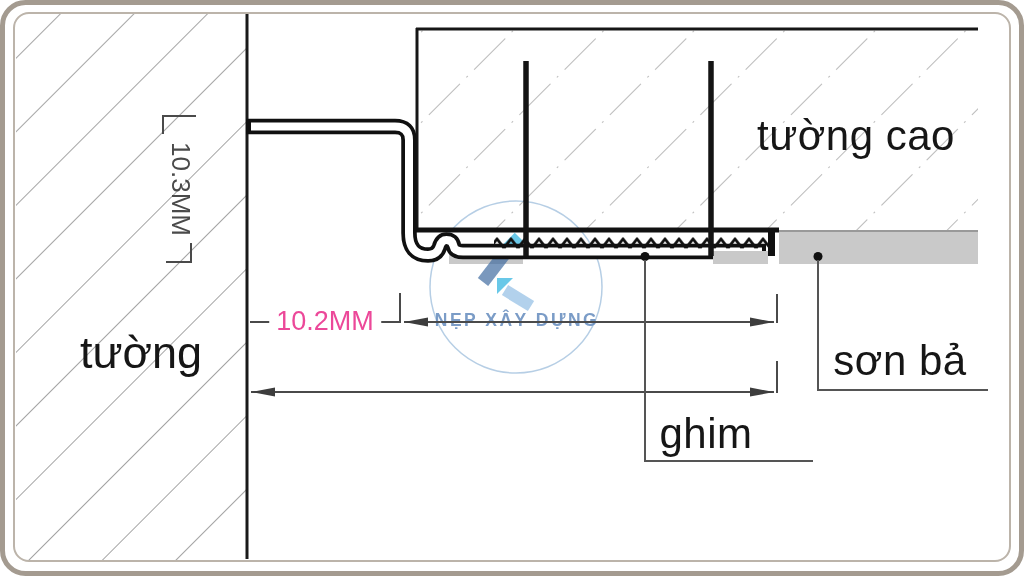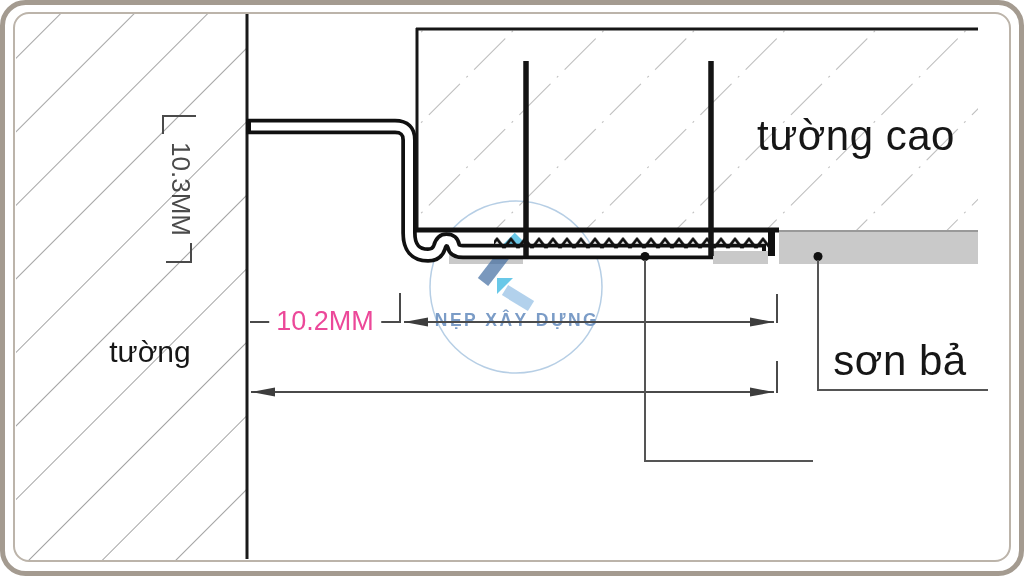--- a/index.html
+++ b/index.html
@@ -2,21 +2,21 @@
 <html><head>
 <meta charset="utf-8">
 <style>
   html,body{margin:0;padding:0;background:#ffffff;}
   .canvas{position:relative;width:1024px;height:576px;background:#ffffff;overflow:hidden;
           font-family:"Liberation Sans","DejaVu Sans",sans-serif;}
   .canvas svg{position:absolute;left:0;top:0;}
   .lbl{position:absolute;transform:translate(-50%,-50%);color:#161616;white-space:nowrap;
        line-height:1;}
   .lbl-big{font-size:42px;letter-spacing:0.5px;}
-  .lbl-wall{font-size:30px;margin-left:9px;}
+  .lbl-wall{font-size:45px;}
   .dim{position:absolute;transform:translate(-50%,-50%);font-size:27px;color:#ec4899;
        background:#ffffff;padding:0 7px;white-space:nowrap;line-height:1.1;}
   .dim-v{position:absolute;transform:translate(-50%,-50%) rotate(90deg);font-size:26px;
        color:#4a4a4a;white-space:nowrap;line-height:1;}
 </style>
 </head>
 <body>
 
 <div class="canvas">
 
@@ -92,17 +92,18 @@
       <polygon points="251,392 275,387.5 275,396.5"></polygon>
       <polygon points="774,392 750,387.5 750,396.5"></polygon>
     </g>
 
     <rect x="14" y="13" width="996" height="548" rx="15" fill="none" stroke-width="2" stroke="#bcb4aa"></rect>
     <rect x="2.5" y="2.5" width="1019" height="571" rx="23" fill="none" stroke-width="5" stroke="#a49b90"></rect>
   </svg>
 
   <div class="lbl lbl-wall" style="left:141px;top:352px;">tường</div>
   <div class="lbl lbl-big" style="left:856px;top:136px;">tường cao</div>
+  <div class="lbl lbl-big" style="left:706px;top:434px;">ghim</div>
   <div class="lbl lbl-big" style="left:900px;top:361px;text-align:center;">sơn bả</div>
 
   <div class="dim-v" style="left:181px;top:189px;">10.3MM</div>
   <div class="dim" style="left:325px;top:322px;">10.2MM</div>
 </div>
 
 </body></html>

